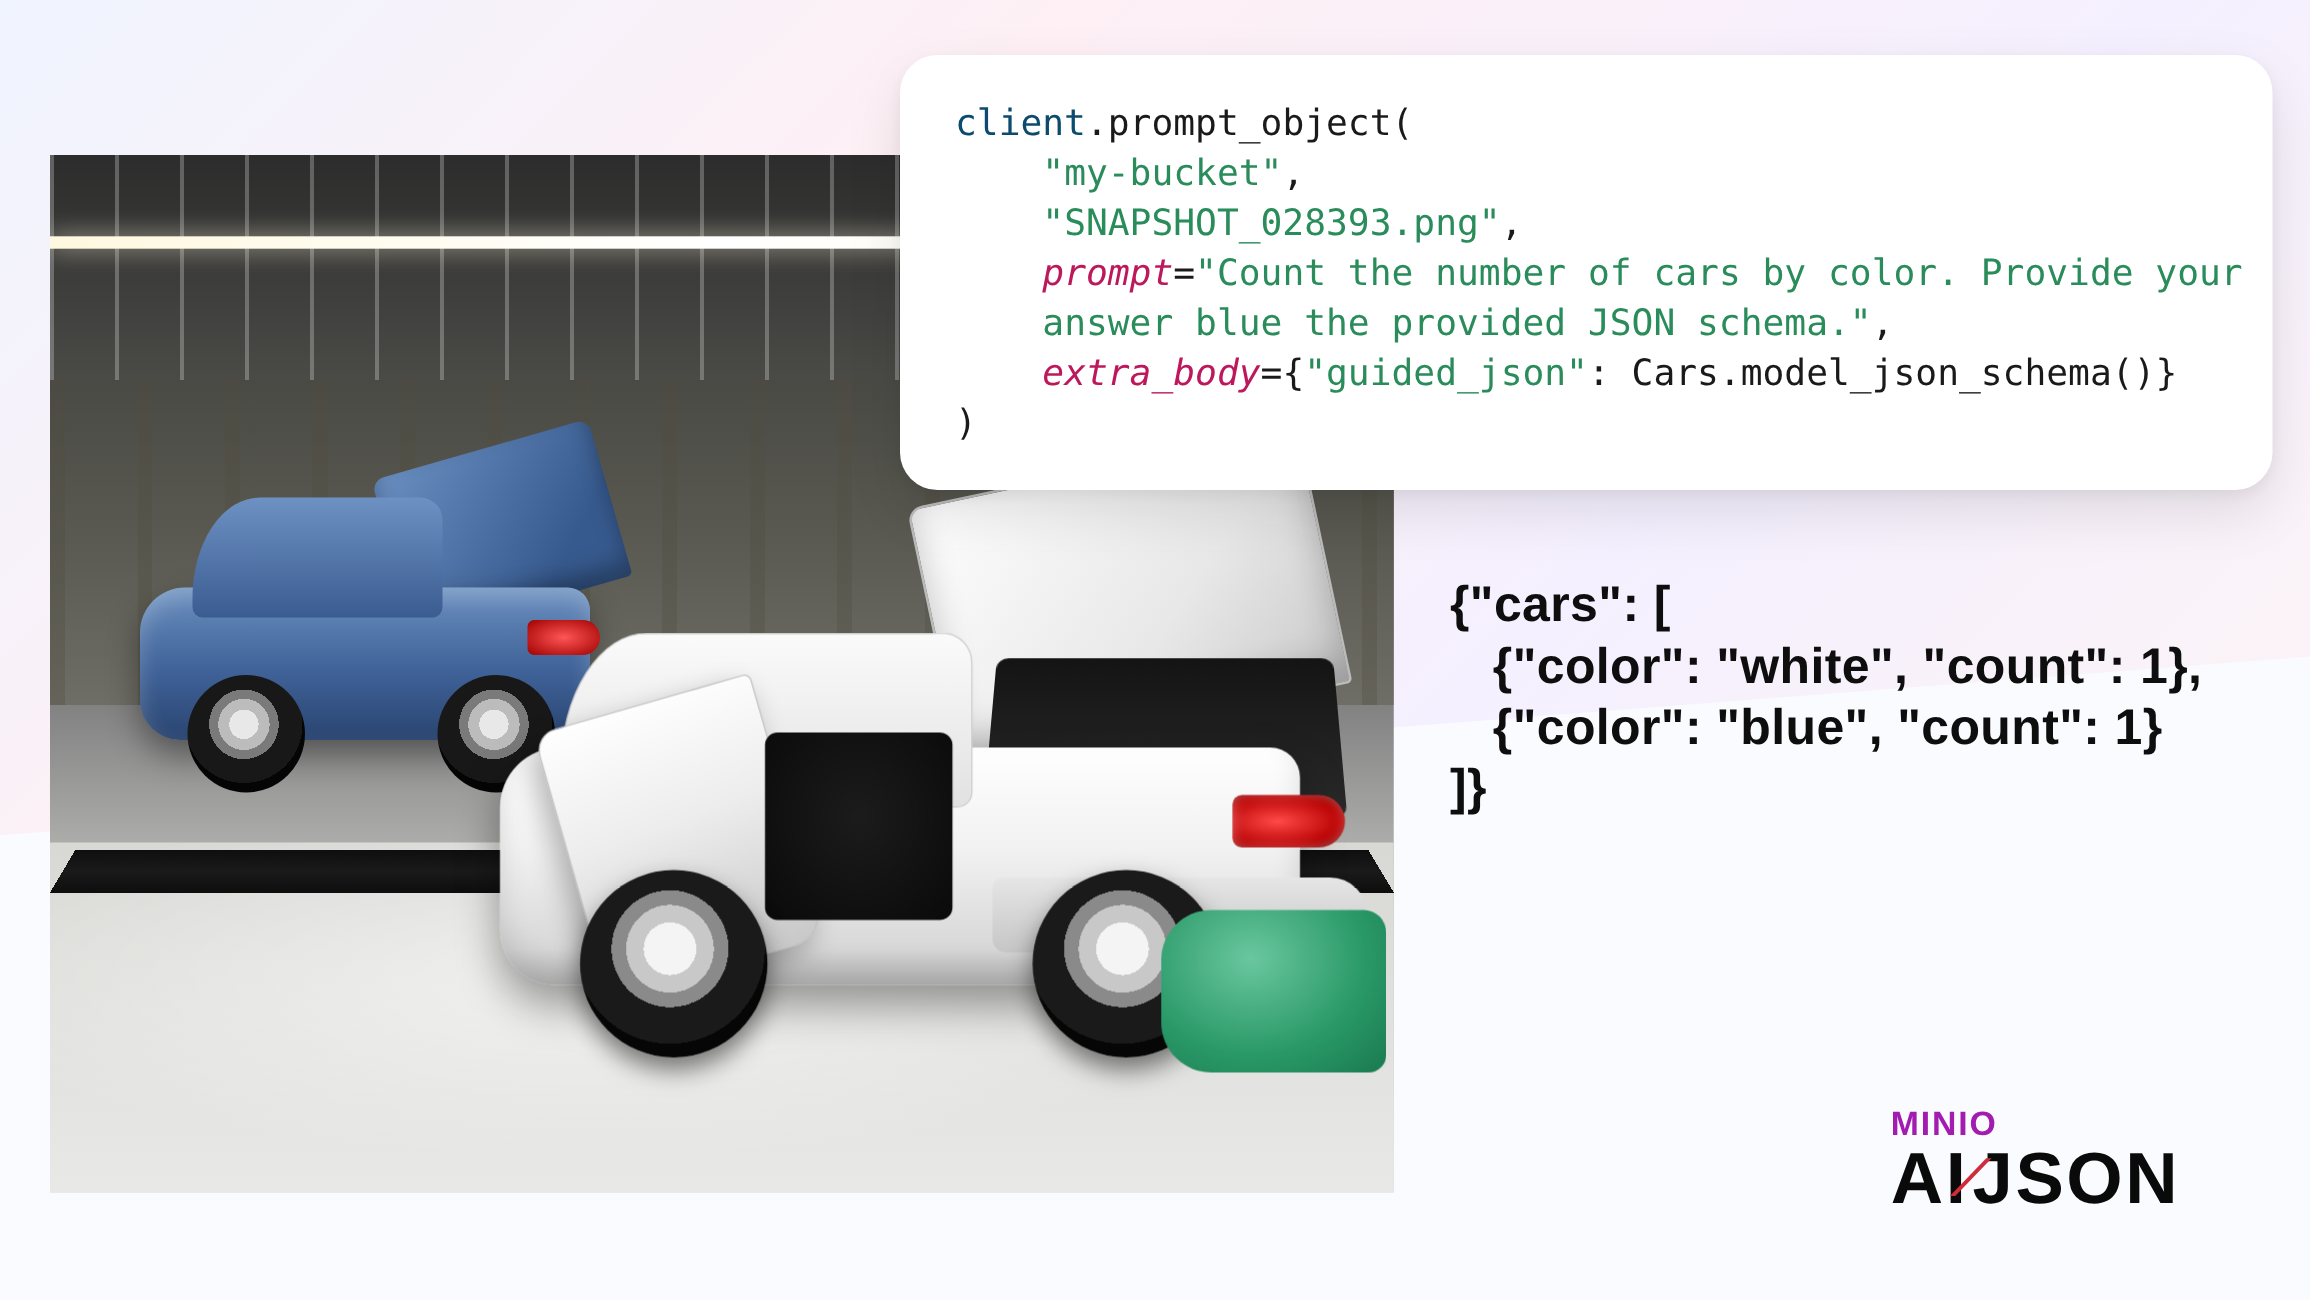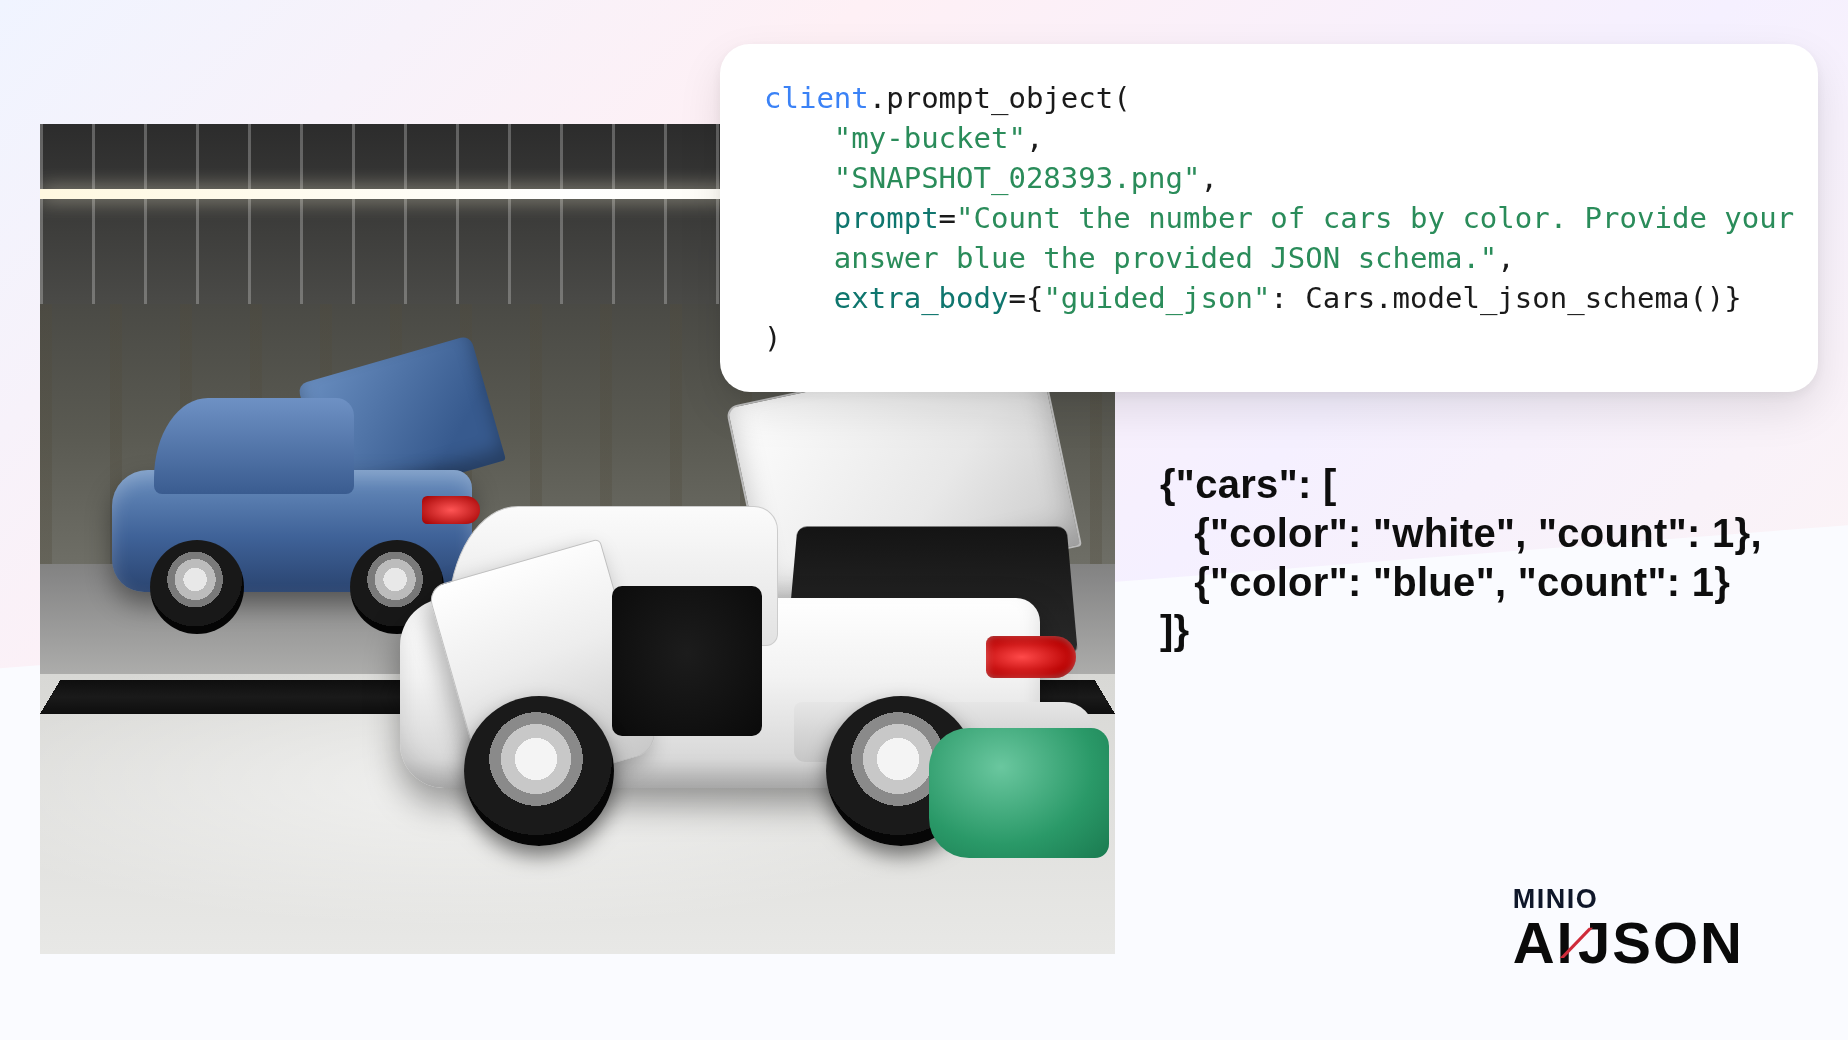--- a/index.html
+++ b/index.html
@@ -190,23 +190,23 @@
     background: #ffffff;
     border-radius: 30px;
     padding: 34px 40px 34px 44px;
     box-shadow: 0 18px 44px rgba(0,0,0,.10), 0 4px 14px rgba(0,0,0,.06);
     font-family: "SF Mono", ui-monospace, Menlo, Consolas, monospace;
     font-size: 29px;
     line-height: 1.38;
     color: #1a1a1a;
     white-space: pre;
   }
-  .tok-dim { color: #3b82f6; }
+  .tok-dim { color: #0c4a6e; }
   .tok-str { color: #2a8c5a; }
-  .tok-kw  { color: #0f766e; }
+  .tok-kw  { color: #be185d; font-style: italic; }
 
   
   .json-output {
     position: absolute;
     left: 1160px;
     top: 460px;
     font-family: -apple-system, BlinkMacSystemFont, "Segoe UI", Arial, sans-serif;
     font-weight: 800;
     font-size: 40px;
     line-height: 1.22;
@@ -220,21 +220,21 @@
     position: absolute;
     right: 104px;
     bottom: 70px;
     text-align: left;
   }
   .logo-top {
     font-family: Arial, sans-serif;
     font-weight: 900;
     font-size: 27px;
     letter-spacing: 1.5px;
-    color: #0f172a;
+    color: #a21caf;
   }
   .logo-main {
     font-family: Arial, sans-serif;
     font-weight: 900;
     font-size: 58px;
     letter-spacing: 2px;
     color: #0a0a0a;
     line-height: 0.95;
     position: relative;
   }

